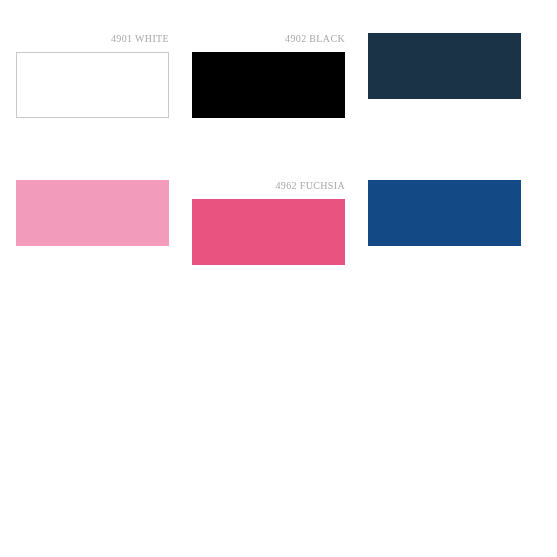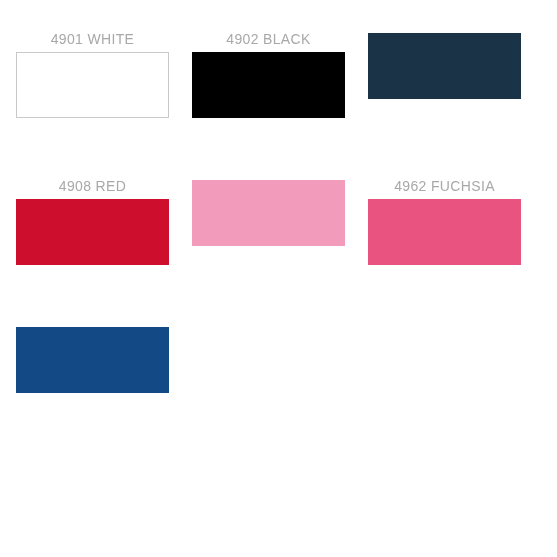--- a/index.html
+++ b/index.html
@@ -34,29 +34,29 @@
   }
 
   .swatch-cell {
     display: flex;
     flex-direction: column;
     align-items: stretch;
     width: 153px;
   }
 
   .swatch-label {
-    font-size: 14px;
+    font-size: 10px;
     line-height: 12px;
     letter-spacing: 0.35px;
     color: #a8a8a8;
-    text-align: center;
+    text-align: right;
     text-transform: uppercase;
     white-space: nowrap;
     margin-bottom: 7px;
-    font-family: Liberation Sans, sans-serif;
+    font-family: Liberation Serif, serif;
     font-weight: 400;
   }
 
   .swatch-chip {
     width: 153px;
     height: 66px;
     box-sizing: border-box;
     background: #ffffff;
   }
 
@@ -74,24 +74,20 @@
         <div class="swatch-chip has-outline" style="background-color: rgb(255, 255, 255);"></div>
       </div>
       <div class="swatch-cell">
         <div class="swatch-label">4902 BLACK</div>
         <div class="swatch-chip" style="background-color: rgb(0, 0, 0);"></div>
       </div>
       <div class="swatch-cell">
         <div class="swatch-chip" style="background-color: rgb(26, 51, 70);"></div>
       </div>
       <div class="swatch-cell">
-        <div class="swatch-label">4908 RED</div>
-        <div class="swatch-chip" style="background-color: rgb(206, 14, 45);"></div>
-      </div>
-      <div class="swatch-cell">
         <div class="swatch-chip" style="background-color: rgb(243, 155, 186);"></div>
       </div>
       <div class="swatch-cell">
         <div class="swatch-label">4962 FUCHSIA</div>
         <div class="swatch-chip" style="background-color: rgb(233, 83, 127);"></div>
       </div>
       <div class="swatch-cell">
         <div class="swatch-chip" style="background-color: rgb(19, 74, 133);"></div>
       </div>
     </div>

